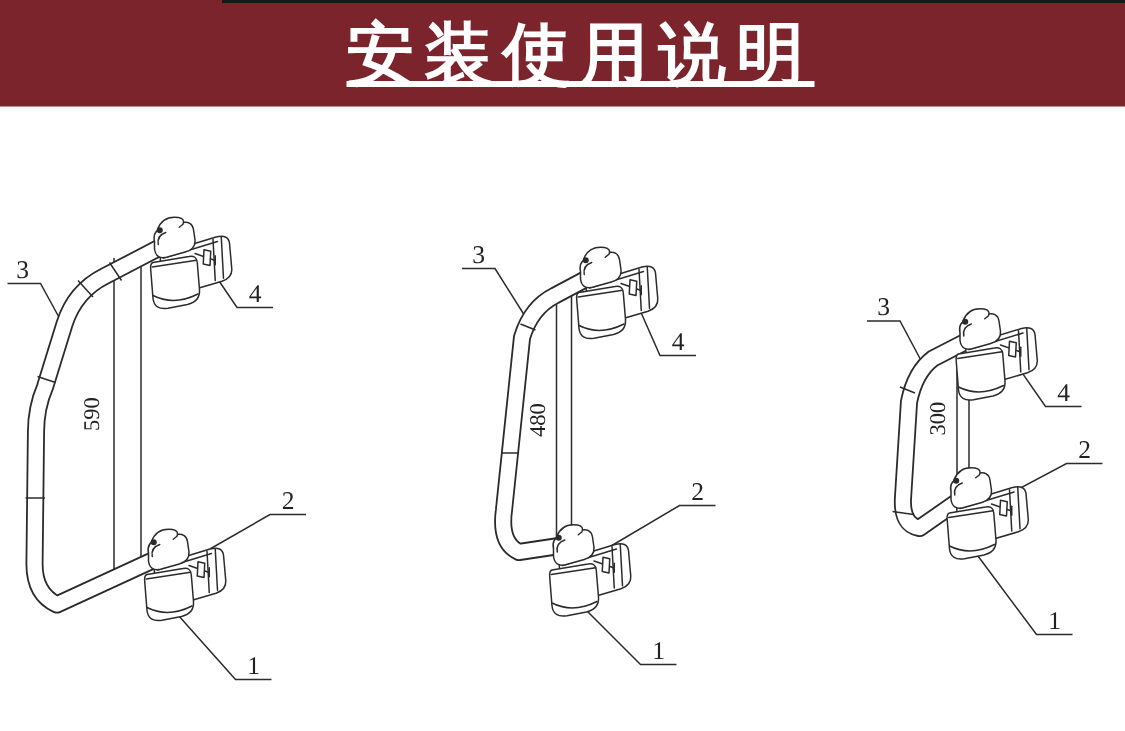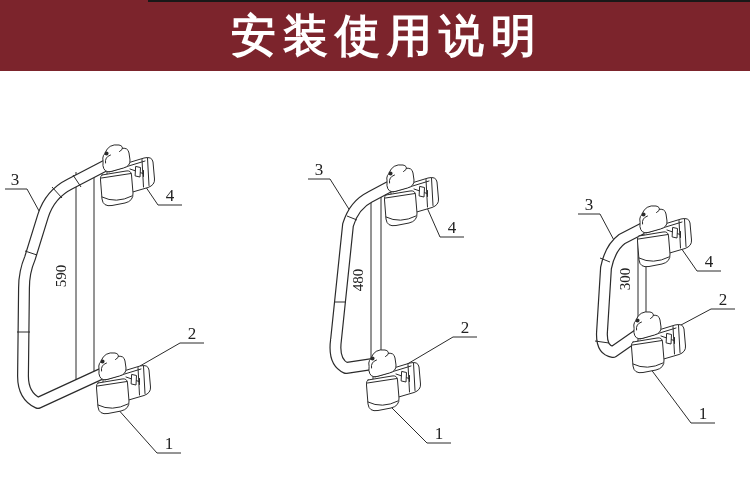--- a/index.html
+++ b/index.html
@@ -1,21 +1,21 @@
 <!DOCTYPE html>
 <html><head>
 <meta charset="utf-8">
 <style>
   html,body{margin:0;padding:0;background:#ffffff;}
   .page{position:relative;width:750px;height:487px;background:#ffffff;overflow:hidden;
         font-family:"Liberation Sans","DejaVu Sans",sans-serif;}
   .banner{position:absolute;left:0;top:0;width:750px;height:71px;
           display:flex;align-items:center;justify-content:center;}
   .banner h1{margin:0;font-size:45px;font-weight:bold;letter-spacing:7px;
-             transform:translateX(12px);line-height:1;}
+             transform:translateX(12px);line-height:1;text-decoration:underline;}
   .top-strip{position:absolute;top:0;left:148px;right:0;height:2px;}
   .canvas{position:absolute;left:0;top:71px;width:750px;height:416px;}
   svg .thin{stroke:#2b2b2b;stroke-width:1;fill:none;}
   svg .tube-outer{stroke:#2b2b2b;stroke-width:12;fill:none;stroke-linejoin:round;stroke-linecap:butt;}
   svg .tube-inner{stroke:#ffffff;stroke-width:9.6;fill:none;stroke-linejoin:round;stroke-linecap:butt;}
   svg .ln{stroke:#2b2b2b;stroke-width:1;fill:none;stroke-linecap:round;stroke-linejoin:round;}
   svg .f{fill:#ffffff;}
   svg .dot{fill:#2b2b2b;stroke:none;}
   svg .num{font-family:"Liberation Serif","DejaVu Serif",serif;font-size:17px;fill:#222222;text-anchor:middle;}
   svg .dim{font-family:"Liberation Serif","DejaVu Serif",serif;font-size:15px;fill:#222222;text-anchor:middle;}

